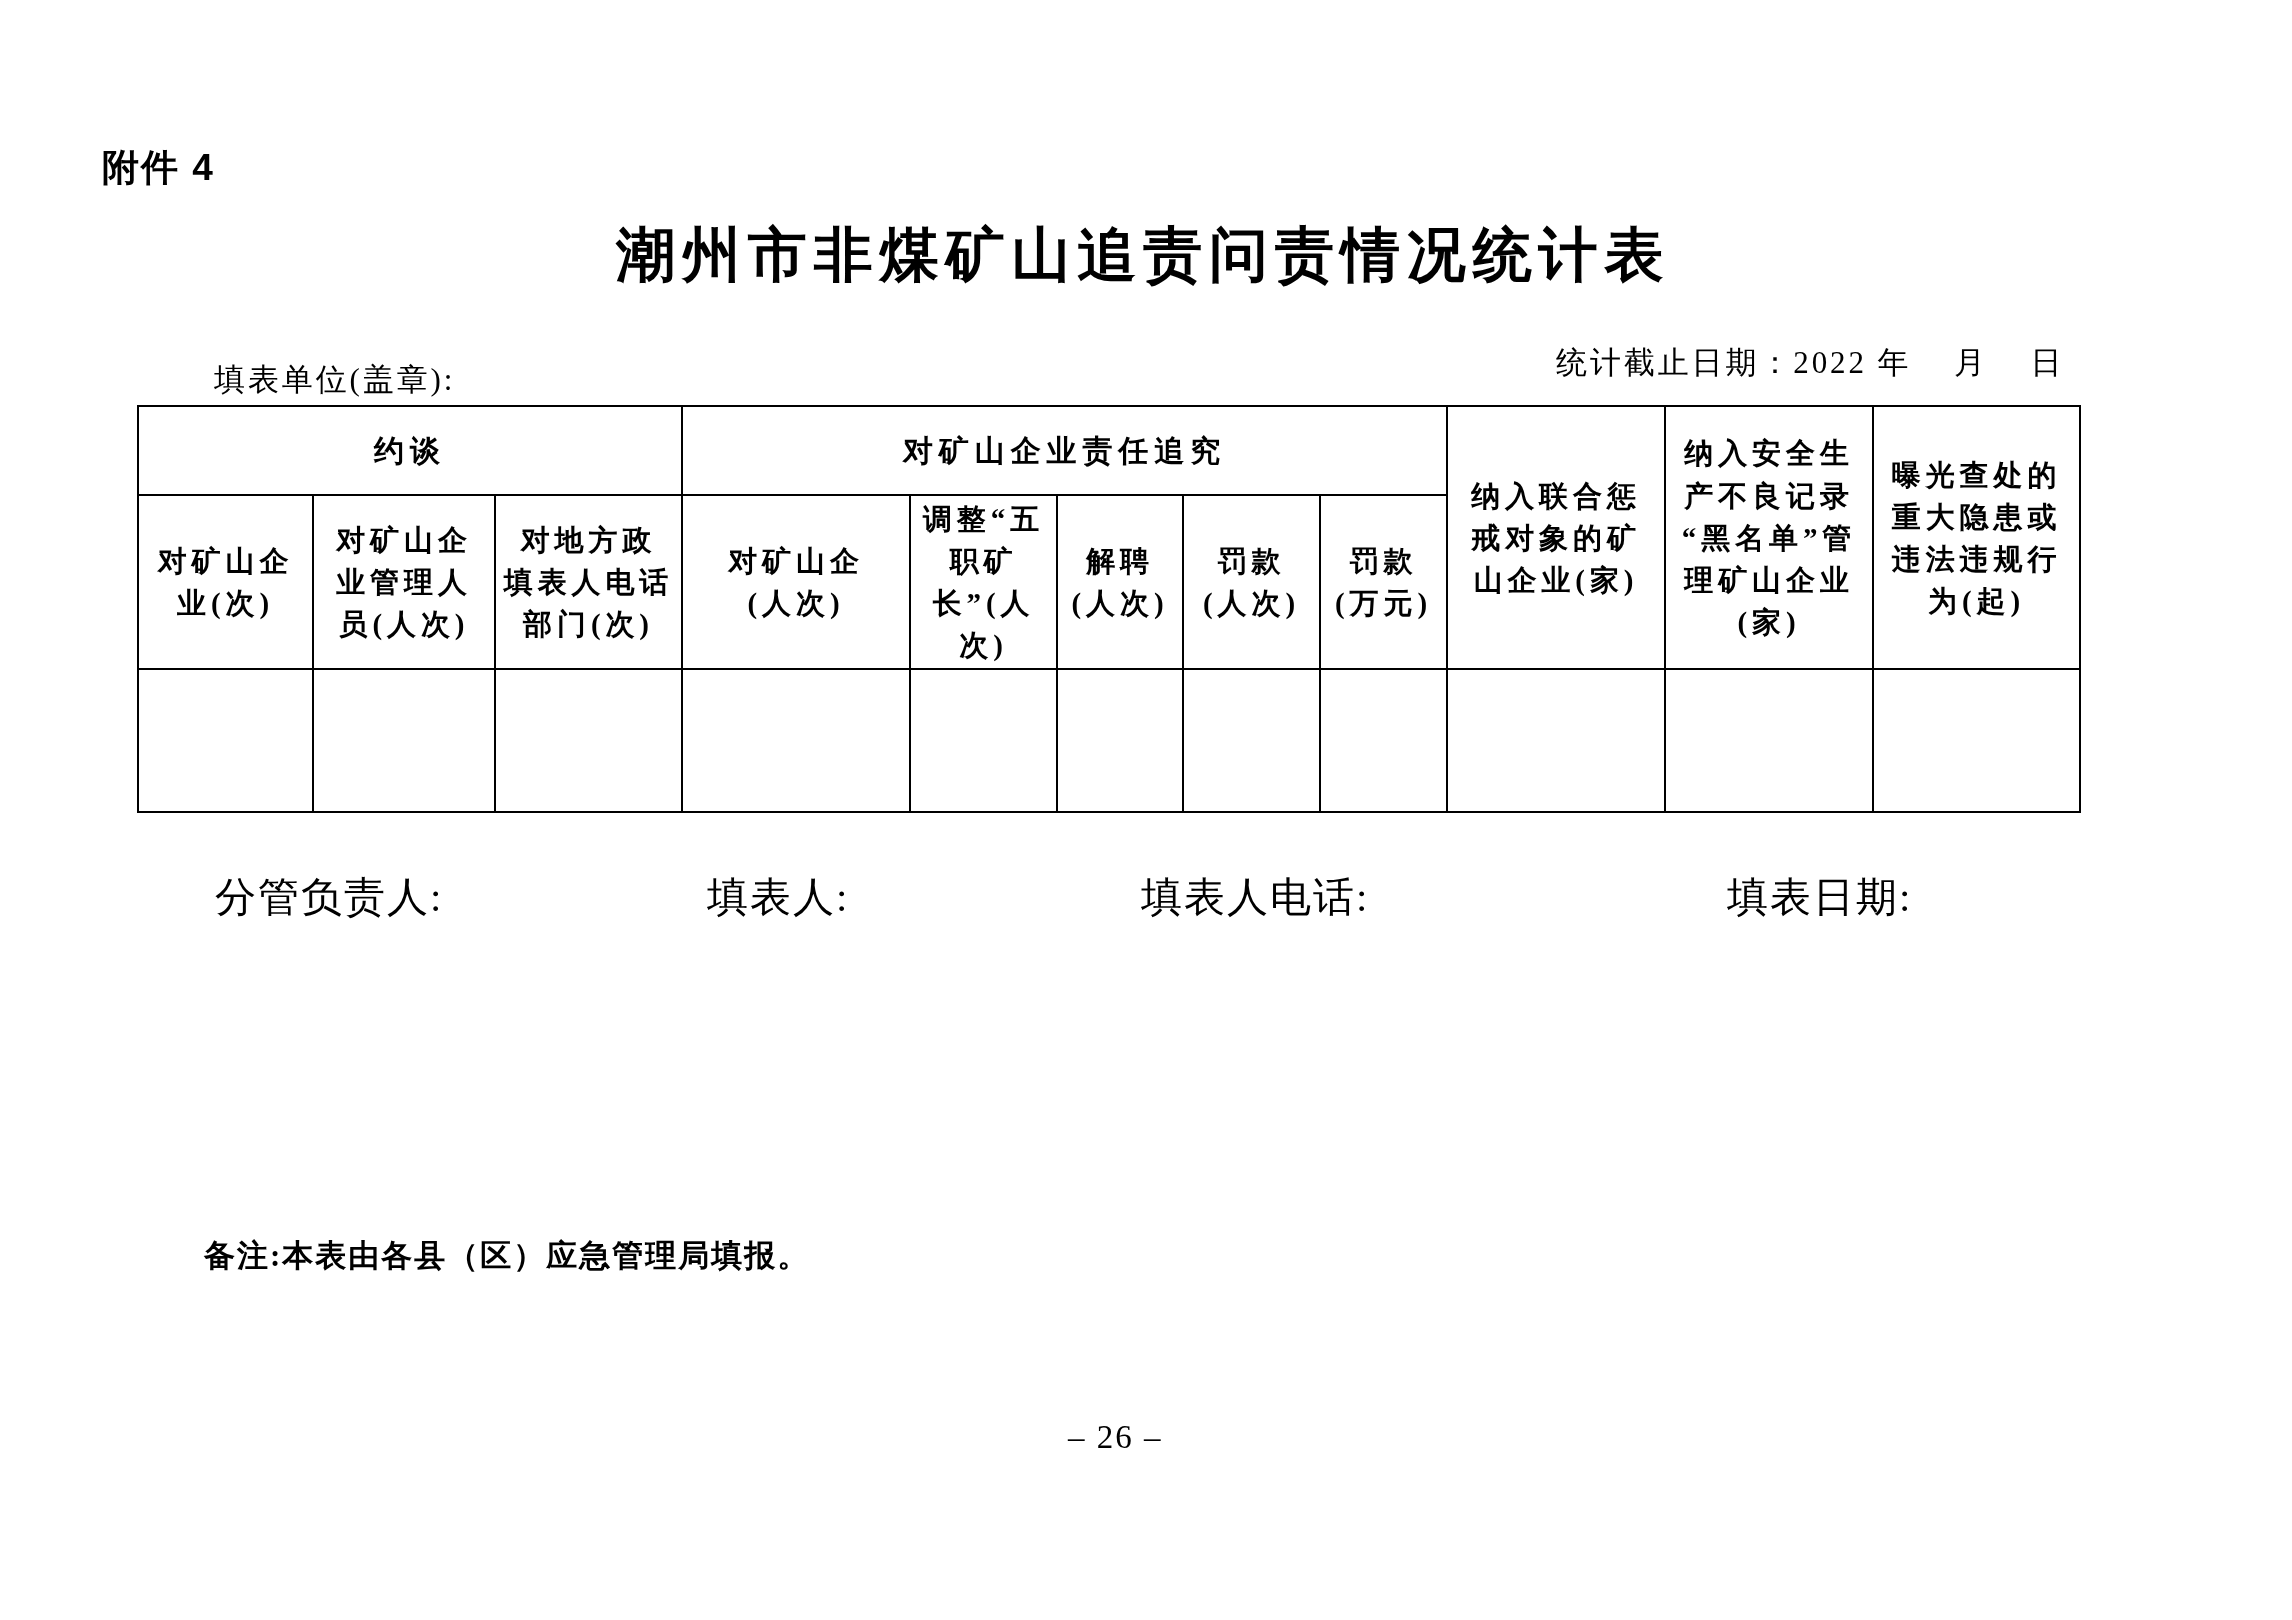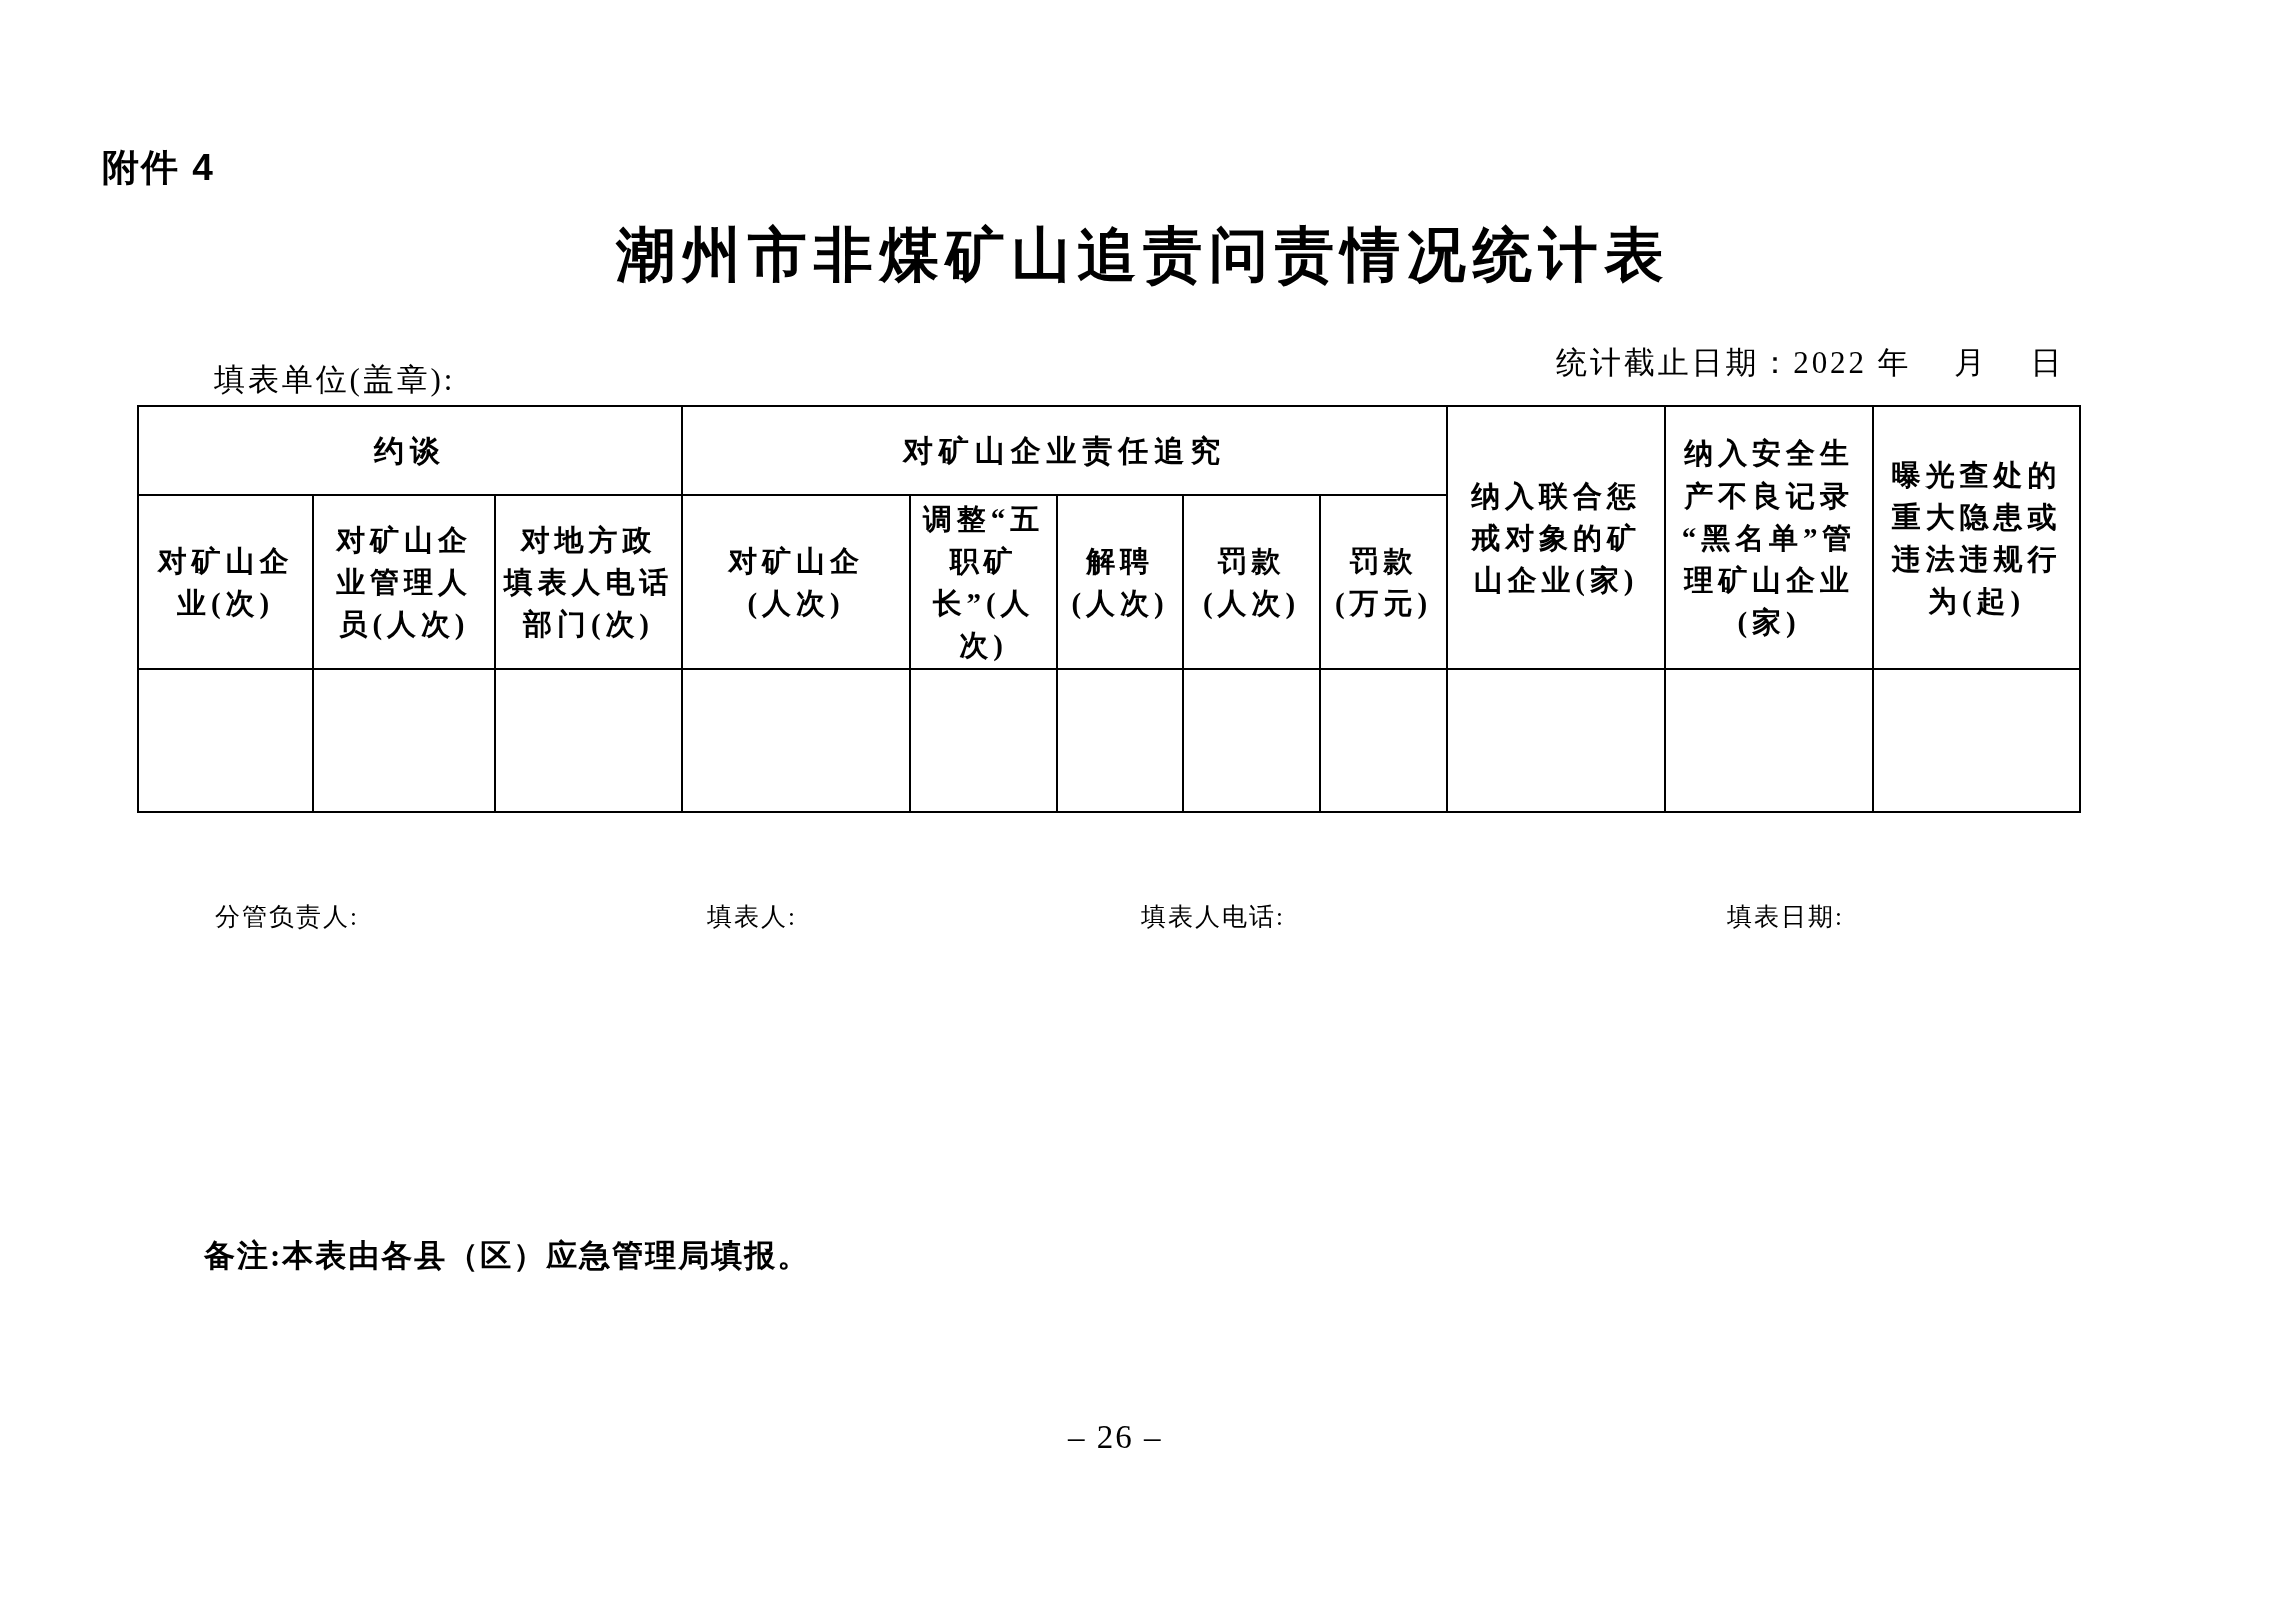--- a/index.html
+++ b/index.html
@@ -79,22 +79,22 @@
   tr.row-group { height: 89px; }
   tr.row-sub   { height: 166px; }
   tr.row-data  { height: 143px; }
   tr.row-group td.group-cell {
     font-size: 30px;
     letter-spacing: 5.9px;
   }
   td.data-cell { white-space: normal; }
   .footer-label {
     position: absolute;
-    top: 900px;
-    font-size: 25px;
+    top: 870px;
+    font-size: 41px;
     letter-spacing: 2px;
     white-space: pre;
   }
   .f-supervisor { left: 215px; }
   .f-preparer   { left: 707px; }
   .f-phone      { left: 1141px; }
   .f-date       { left: 1727px; }
   .note {
     position: absolute;
     left: 204px;

